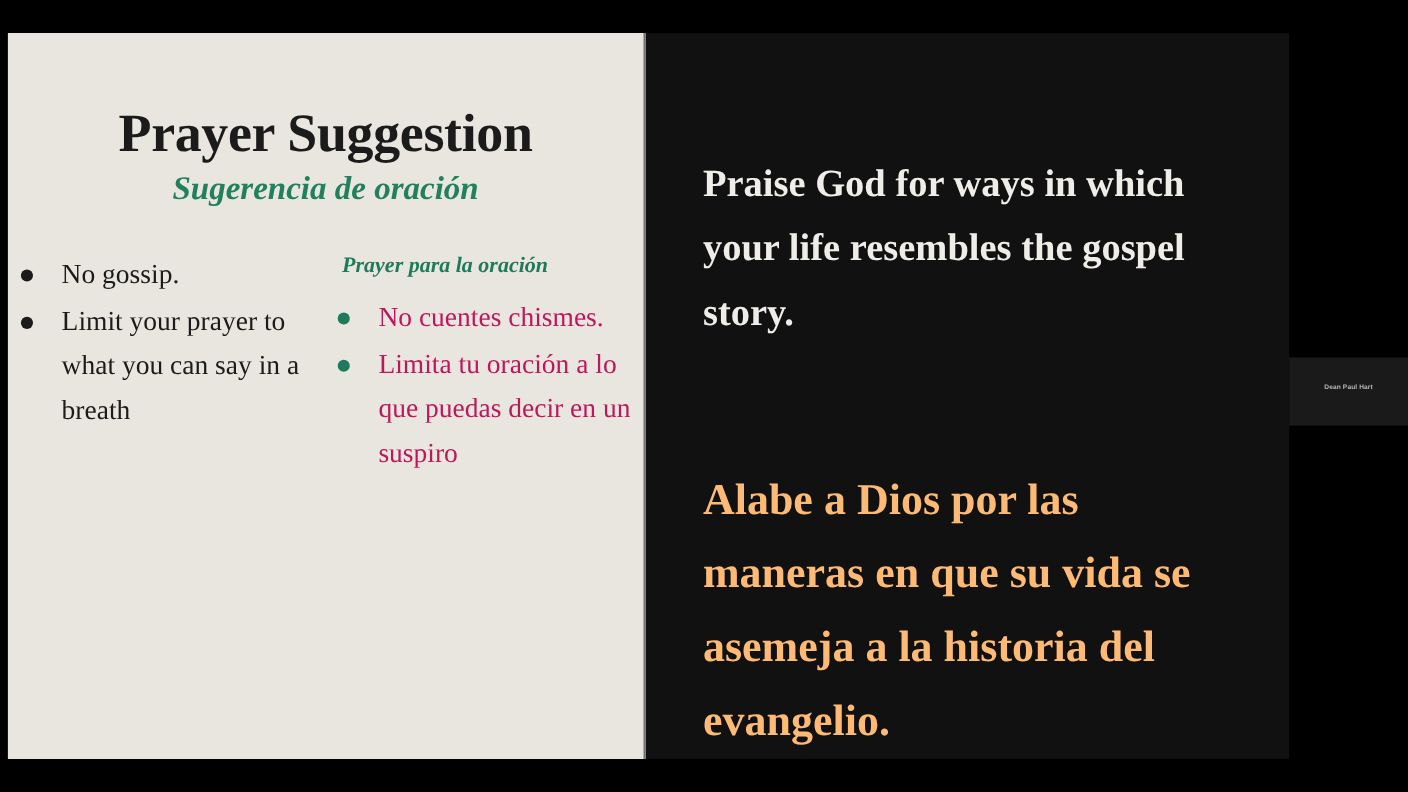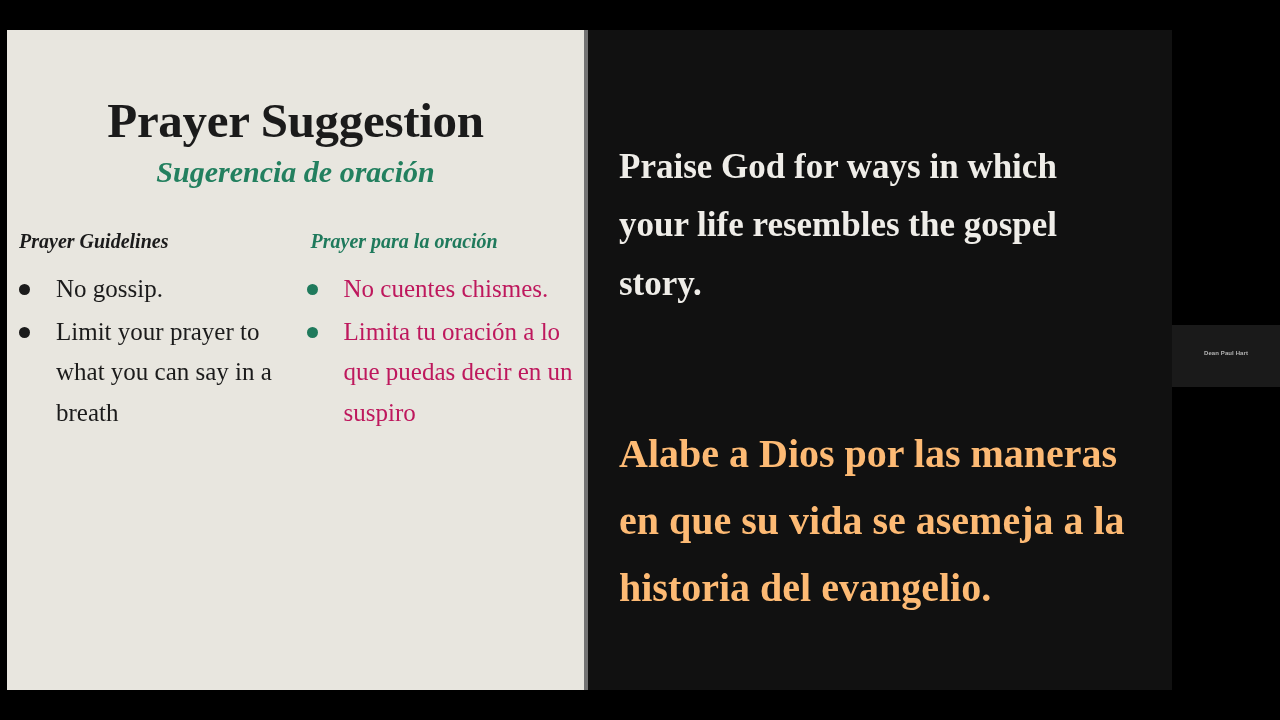--- a/index.html
+++ b/index.html
@@ -32,21 +32,21 @@
   }
 
   
   #left-panel {
     width: 581px;
     height: 100%;
     background: #E8E6DF;
     box-sizing: border-box;
     padding: 0;
     position: relative;
-    border-right: 4px solid #737373;
+    border-right: 2px solid #737373;
   }
 
   #title-block {
     text-align: center;
     padding: 66px 30px 0 30px;
   }
 
   #title-en {
     font-size: 49px;
     font-weight: bold;
@@ -127,20 +127,21 @@
   }
 
   
   #right-panel {
     flex: 1 1 auto;
     height: 100%;
     background: #111111;
     box-sizing: border-box;
     padding: 108px 46px 0 31px;
     position: relative;
+    margin-left: 21px;
   }
 
   #statement-en {
     font-size: 35px;
     font-weight: bold;
     color: #EFEDE8;
     line-height: 1.67;
     margin: 0;
     font-family: "Liberation Serif", "DejaVu Serif", serif;
   }
@@ -189,21 +190,20 @@
     <div id="left-panel">
 
       <div id="title-block">
         <div id="title-en">Prayer Suggestion</div>
         <div id="title-es">Sugerencia de oración</div>
       </div>
 
       <div id="columns">
 
         <div class="col">
-          <div class="col-heading" id="heading-en">Prayer Guidelines</div>
           <ul class="bullet-list" id="list-en">
             <li class="bullet-item">
               <span class="bullet-dot"></span>
               <span class="bullet-text">No gossip.</span>
             </li>
             <li class="bullet-item">
               <span class="bullet-dot"></span>
               <span class="bullet-text">Limit your prayer to what you can say in a breath</span>
             </li>
           </ul>

